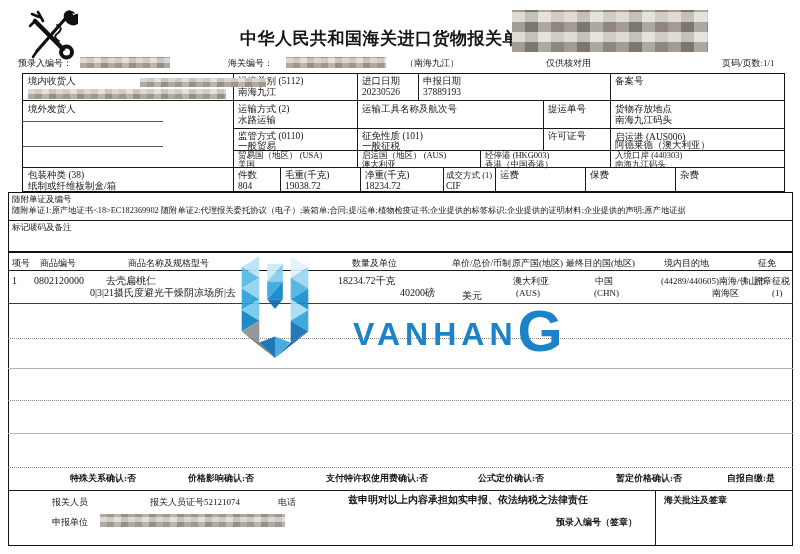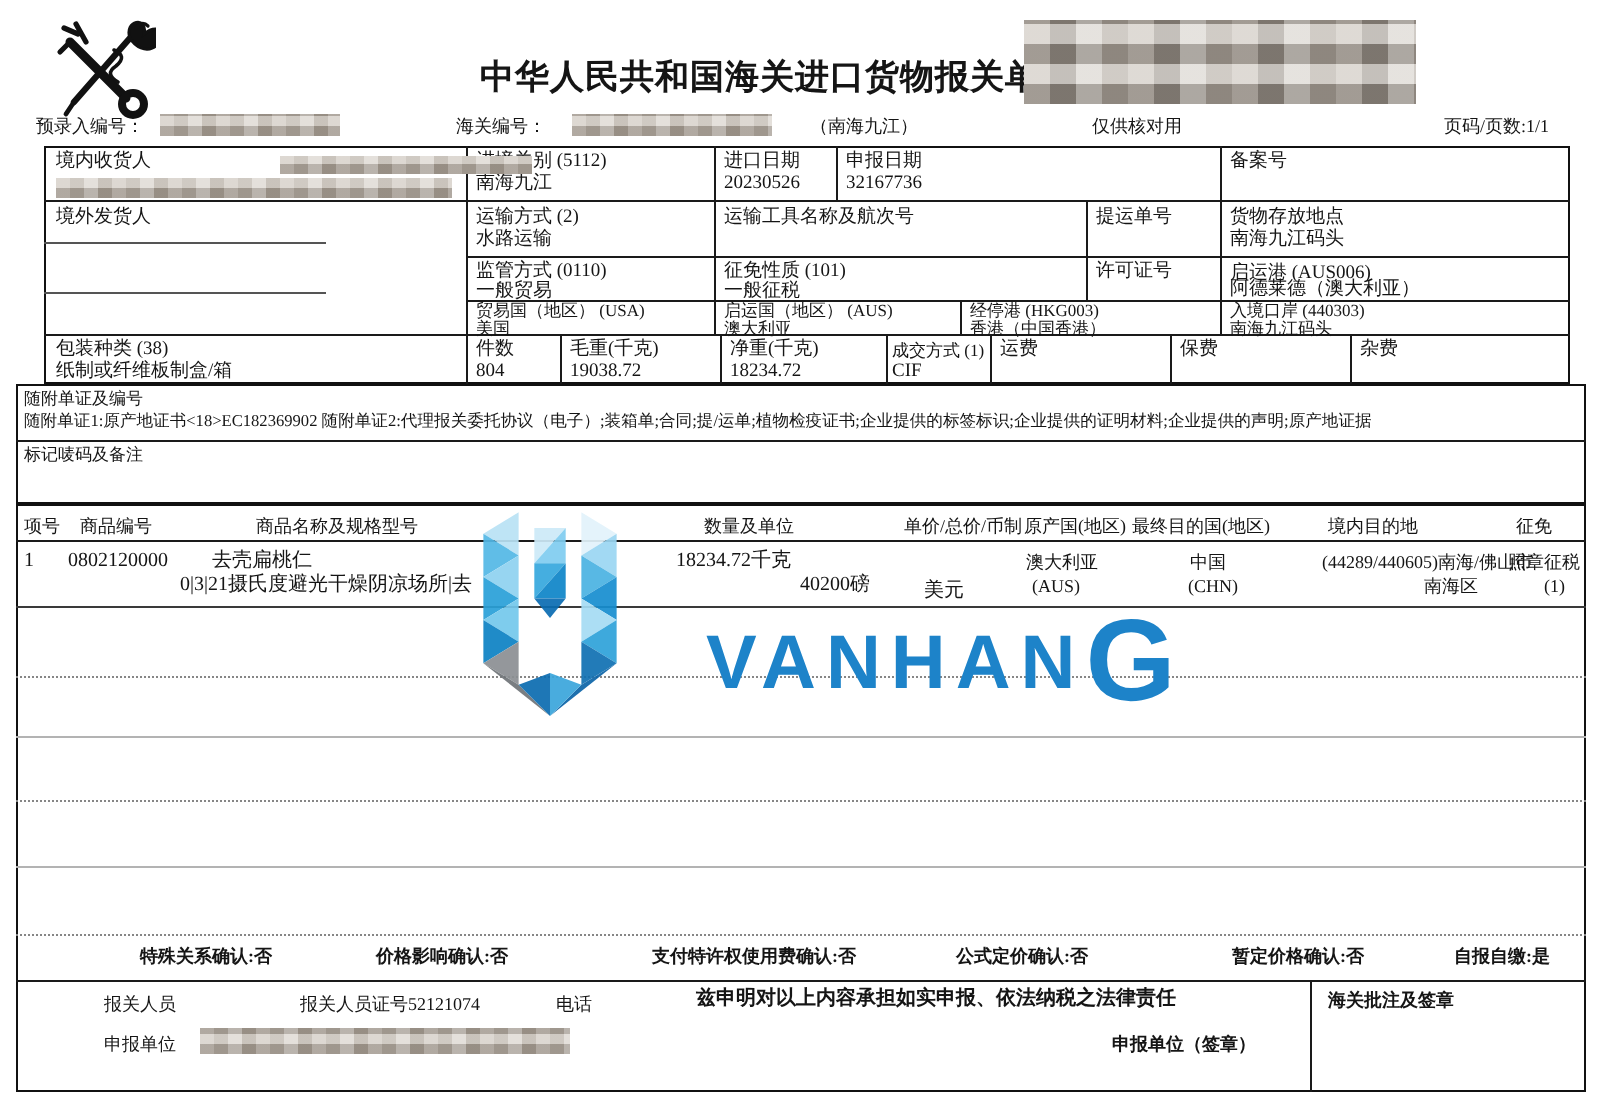--- a/index.html
+++ b/index.html
@@ -17,21 +17,21 @@
   .box{position:absolute;border:1.4px solid #111;box-sizing:border-box;z-index:1;}
   .mosaic{position:absolute;z-index:4;
     background:
       repeating-linear-gradient(0deg,rgba(120,112,104,.35) 0 5px,rgba(235,232,228,.5) 5px 10px),
       repeating-linear-gradient(90deg,#cfc8c0 0 7px,#b4aca2 7px 14px,#ddd8d2 14px 21px,#a89f94 21px 28px);}
   .mosaic-lg{position:absolute;z-index:4;
     background:
       repeating-linear-gradient(0deg,rgba(90,84,78,.35) 0 10px,rgba(240,238,235,.55) 10px 20px),
       repeating-linear-gradient(90deg,#c9c2ba 0 13px,#8f8880 13px 26px,#d9d5cf 26px 39px,#aaa299 39px 52px);}
   .wm{position:absolute;z-index:2;white-space:nowrap;font-family:"Liberation Sans","DejaVu Sans",sans-serif;}
-  .wm-brand{font-size:38px;font-weight:600;letter-spacing:5px;color:#1d83c9;}
+  .wm-brand{font-size:32px;font-weight:600;letter-spacing:5px;color:#1d83c9;}
   .wm-g{font-size:58px;font-weight:600;color:#1d83c9;position:relative;top:6px;}
   .wm-tag{font-size:19px;font-weight:600;letter-spacing:6.5px;color:#4b4b4b;}
 </style>
 </head>
 <body>
 
 <div class="sheet">
 
   <svg style="position:absolute;left:24px;top:8px;z-index:3;" width="54" height="52" viewBox="0 0 54 52">
     <g stroke="#111" fill="none" stroke-linecap="round">
@@ -77,21 +77,21 @@
   <div class="vl" style="left:675px;top:167px;height:25px;"></div>
 
   <div class="t" style="left:28px;top:76px;">境内收货人</div>
   <div class="mosaic" style="left:140px;top:78px;width:126px;height:9px;"></div>
   <div class="mosaic" style="left:28px;top:89px;width:198px;height:10px;"></div>
   <div class="t" style="left:238px;top:76px;">进境关别  (5112)</div>
   <div class="t" style="left:238px;top:87px;">南海九江</div>
   <div class="t" style="left:362px;top:76px;">进口日期</div>
   <div class="t" style="left:362px;top:87px;">20230526</div>
   <div class="t" style="left:423px;top:76px;">申报日期</div>
-  <div class="t" style="left:423px;top:87px;">32167736</div>
+  <div class="t" style="left:423px;top:87px;">37889193</div>
   <div class="t" style="left:615px;top:76px;">备案号</div>
 
   <div class="t" style="left:28px;top:104px;">境外发货人</div>
   <div class="t" style="left:238px;top:104px;">运输方式 (2)</div>
   <div class="t" style="left:238px;top:115px;">水路运输</div>
   <div class="t" style="left:362px;top:104px;">运输工具名称及航次号</div>
   <div class="t" style="left:548px;top:104px;">提运单号</div>
   <div class="t" style="left:615px;top:104px;">货物存放地点</div>
   <div class="t" style="left:615px;top:115px;">南海九江码头</div>
 
@@ -178,21 +178,21 @@
   <div class="hl" style="left:8px;top:490px;width:785px;"></div>
   <div class="vl" style="left:655px;top:490px;height:56px;"></div>
 
   <div class="t t9" style="left:52px;top:497px;">报关人员</div>
   <div class="t t9" style="left:150px;top:497px;">报关人员证号52121074</div>
   <div class="t t9" style="left:278px;top:497px;">电话</div>
   <div class="t t10 b" style="left:348px;top:495px;">兹申明对以上内容承担如实申报、依法纳税之法律责任</div>
   <div class="t t9 b" style="left:664px;top:495px;">海关批注及签章</div>
   <div class="t t9" style="left:52px;top:517px;">申报单位</div>
   <div class="mosaic" style="left:100px;top:514px;width:185px;height:13px;"></div>
-  <div class="t t9 b" style="left:556px;top:517px;">申报单位（签章）</div>
+  <div class="t t9 b" style="left:556px;top:517px;">预录入编号（签章）</div>
 
   <svg class="wm" style="left:226px;top:252px;" width="98" height="120" viewBox="0 0 100 122" opacity="0.92">
     <polygon points="34,4 16,15 34,26" fill="#b9e2f5"></polygon>
     <polygon points="16,15 34,26 16,37" fill="#53b8e6"></polygon>
     <polygon points="16,37 34,26 34,48" fill="#8fd2f0"></polygon>
     <polygon points="16,37 16,59 34,48" fill="#29a0d8"></polygon>
     <polygon points="16,59 34,48 34,70" fill="#74c8ec"></polygon>
     <polygon points="16,59 16,81 34,70" fill="#0d82c4"></polygon>
     <polygon points="16,81 34,70 34,92" fill="#8b8f93"></polygon>
     <polygon points="16,81 34,92 50,108" fill="#6f7478"></polygon>

